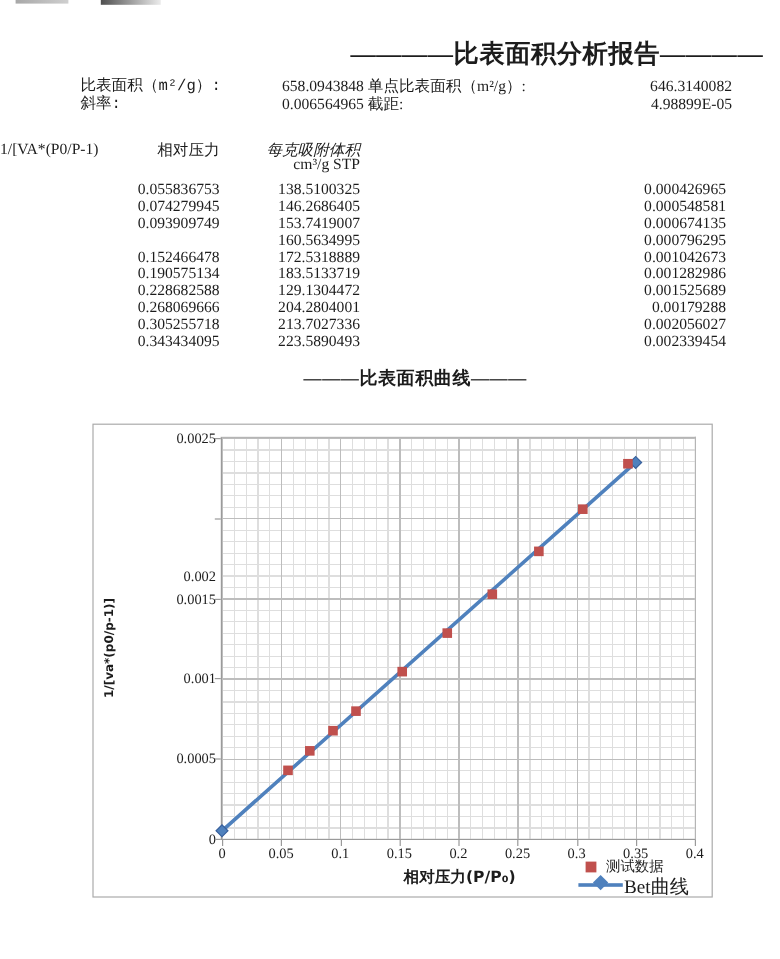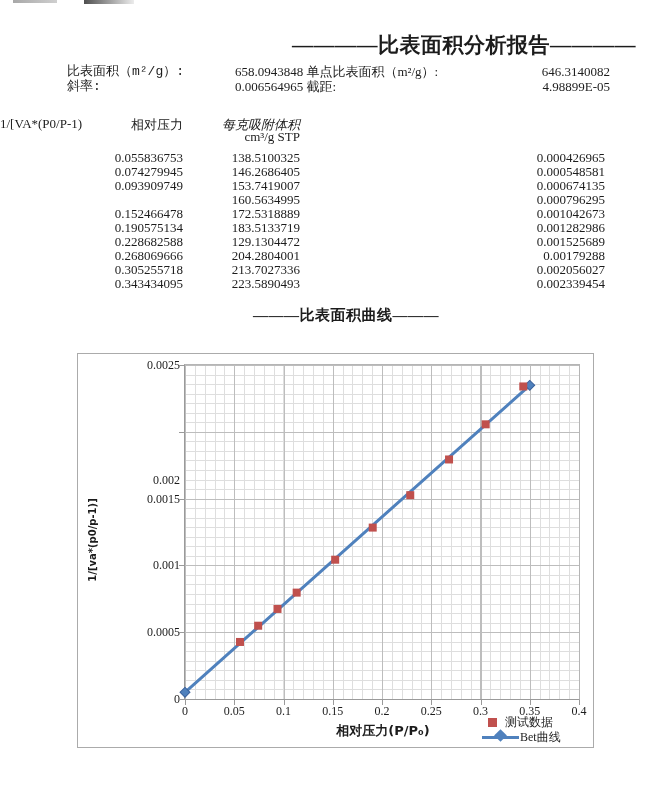--- a/index.html
+++ b/index.html
@@ -55,21 +55,21 @@
   .xlabel{
     left:283px;top:722px;width:200px;text-align:center;font-weight:bold;font-size:13px;
     font-family:"DejaVu Sans","Liberation Sans",sans-serif;white-space:nowrap;
   }
   #plot-svg{left:185px;top:365px;overflow:visible;}
   
   .legend-square{left:488px;top:718px;width:9px;height:9px;background:#c0504d;}
   .legend-label1{left:505px;top:714px;font-size:12px;white-space:nowrap;}
   .legend-line{left:482px;top:736px;width:37px;height:3px;background:#4f81bd;}
   .legend-diamond{left:496px;top:731px;width:9px;height:9px;background:#4f81bd;transform:rotate(45deg);}
-  .legend-label2{left:520px;top:729px;font-size:12px;white-space:nowrap;}
+  .legend-label2{left:520px;top:729px;font-size:16px;white-space:nowrap;}
 </style>
 </head>
 <body>
 
 <div class="abs topbar1"></div>
 <div class="abs topbar2"></div>
 
 <div class="abs title1">————比表面积分析报告————</div>
 
 <div class="abs sum s-l r1">比表面积（m²/g）:</div>

